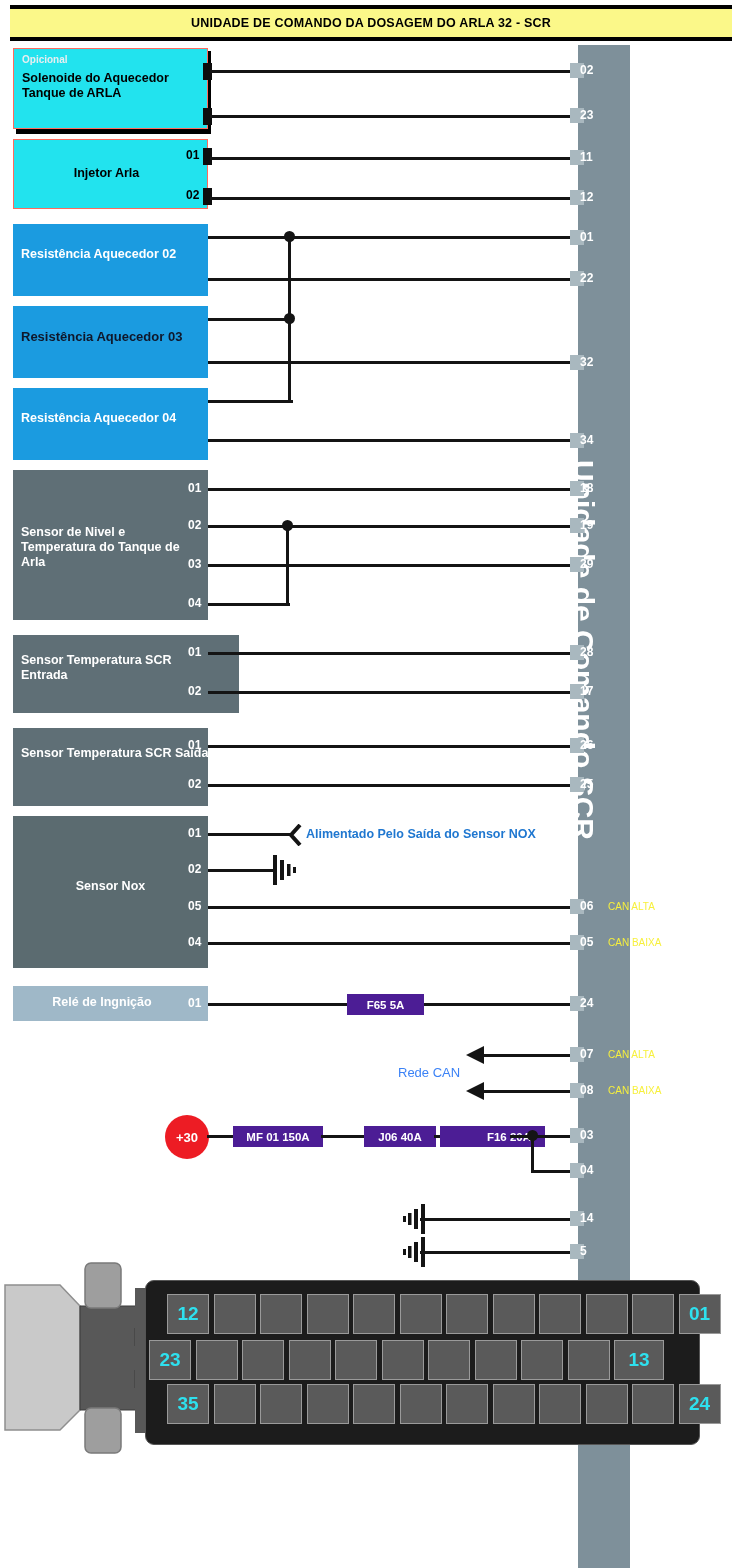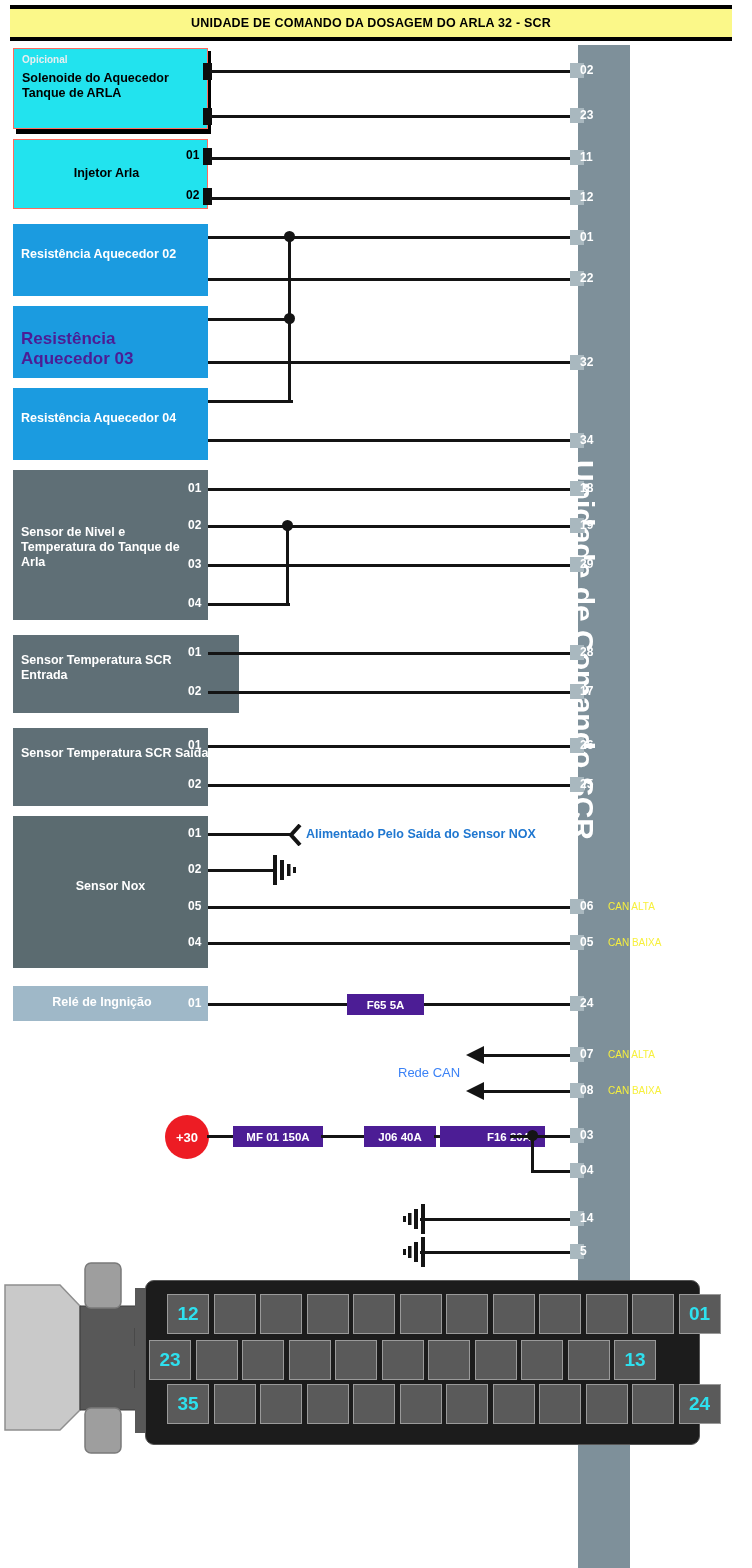--- a/index.html
+++ b/index.html
@@ -95,21 +95,21 @@
   <div class="wire" style="left:210px;top:157px;width:370px;"></div>
   <div class="wire" style="left:210px;top:197px;width:370px;"></div>
 
   <div class="blk blk-blue" style="left:13px;top:224px;width:195px;height:72px;">
     <span class="lbl" style="left:8px;top:23px;width:180px;font-size:12.5px;color:#fff;">Resistência Aquecedor 02</span>
   </div>
   <div class="wire" style="left:208px;top:236px;width:372px;"></div>
   <div class="wire" style="left:208px;top:278px;width:372px;"></div>
 
   <div class="blk blk-blue" style="left:13px;top:306px;width:195px;height:72px;">
-    <span class="lbl" style="left:8px;top:23px;width:180px;font-size:17px;color:#4c1d95;">Resistência Aquecedor 03</span>
+    <span class="lbl" style="left:8px;top:23px;width:180px;font-size:13px;color:#0f172a;">Resistência Aquecedor 03</span>
   </div>
   <div class="wire" style="left:208px;top:318px;width:85px;"></div>
   <div class="wire" style="left:208px;top:361px;width:372px;"></div>
 
   <div class="blk blk-blue" style="left:13px;top:388px;width:195px;height:72px;">
     <span class="lbl" style="left:8px;top:23px;width:180px;font-size:12.5px;color:#fff;">Resistência Aquecedor 04</span>
   </div>
   <div class="wire" style="left:208px;top:400px;width:85px;"></div>
   <div class="wire" style="left:208px;top:439px;width:372px;"></div>
 
@@ -303,21 +303,21 @@
         <div class="conn-cell" style="left: 149px; top: 82px; width: 42px; height: 40px;">23</div>
         <div class="conn-cell" style="left: 195.5px; top: 82px; width: 42px; height: 40px;"></div>
         <div class="conn-cell" style="left: 242px; top: 82px; width: 42px; height: 40px;"></div>
         <div class="conn-cell" style="left: 288.5px; top: 82px; width: 42px; height: 40px;"></div>
         <div class="conn-cell" style="left: 335px; top: 82px; width: 42px; height: 40px;"></div>
         <div class="conn-cell" style="left: 381.5px; top: 82px; width: 42px; height: 40px;"></div>
         <div class="conn-cell" style="left: 428px; top: 82px; width: 42px; height: 40px;"></div>
         <div class="conn-cell" style="left: 474.5px; top: 82px; width: 42px; height: 40px;"></div>
         <div class="conn-cell" style="left: 521px; top: 82px; width: 42px; height: 40px;"></div>
         <div class="conn-cell" style="left: 567.5px; top: 82px; width: 42px; height: 40px;"></div>
-        <div class="conn-cell" style="left: 614px; top: 82px; width: 42px; height: 40px;">13</div>
+        <div class="conn-cell" style="left: 614px; top: 82px; width: 50px; height: 40px;">13</div>
         <div class="conn-cell" style="left: 167px; top: 126px; width: 42px; height: 40px;">35</div>
         <div class="conn-cell" style="left: 213.5px; top: 126px; width: 42px; height: 40px;"></div>
         <div class="conn-cell" style="left: 260px; top: 126px; width: 42px; height: 40px;"></div>
         <div class="conn-cell" style="left: 306.5px; top: 126px; width: 42px; height: 40px;"></div>
         <div class="conn-cell" style="left: 353px; top: 126px; width: 42px; height: 40px;"></div>
         <div class="conn-cell" style="left: 399.5px; top: 126px; width: 42px; height: 40px;"></div>
         <div class="conn-cell" style="left: 446px; top: 126px; width: 42px; height: 40px;"></div>
         <div class="conn-cell" style="left: 492.5px; top: 126px; width: 42px; height: 40px;"></div>
         <div class="conn-cell" style="left: 539px; top: 126px; width: 42px; height: 40px;"></div>
         <div class="conn-cell" style="left: 585.5px; top: 126px; width: 42px; height: 40px;"></div>

